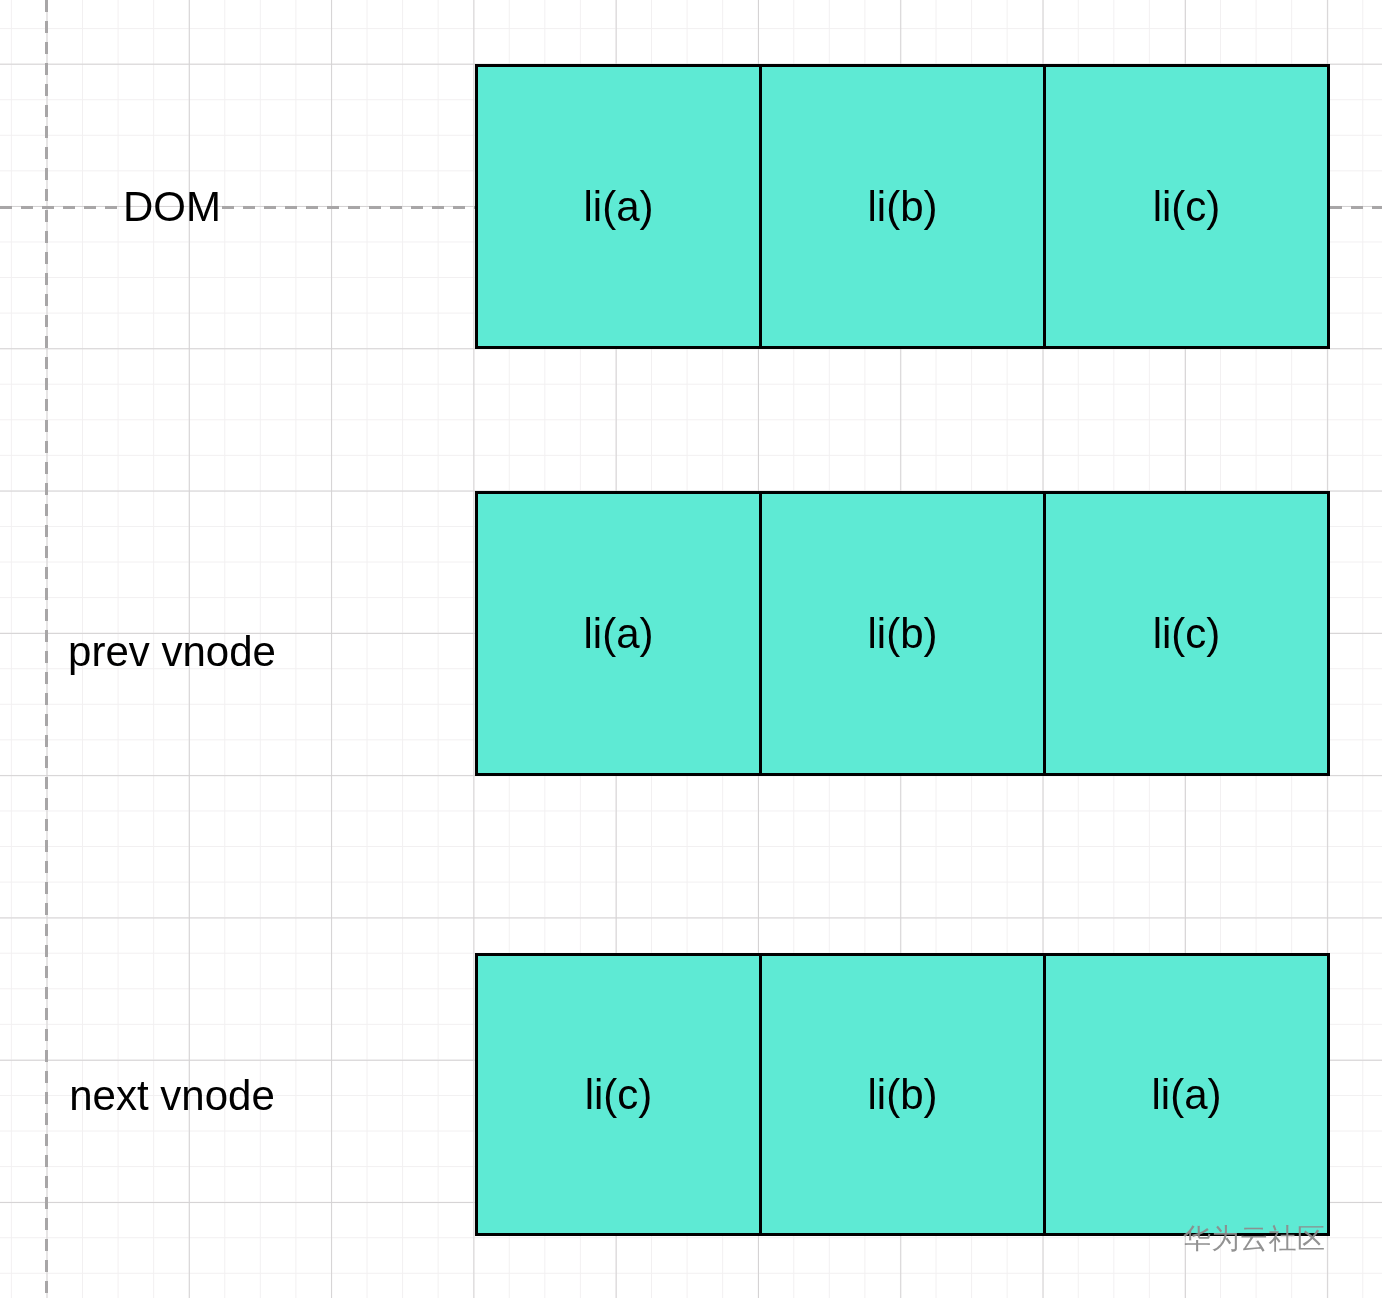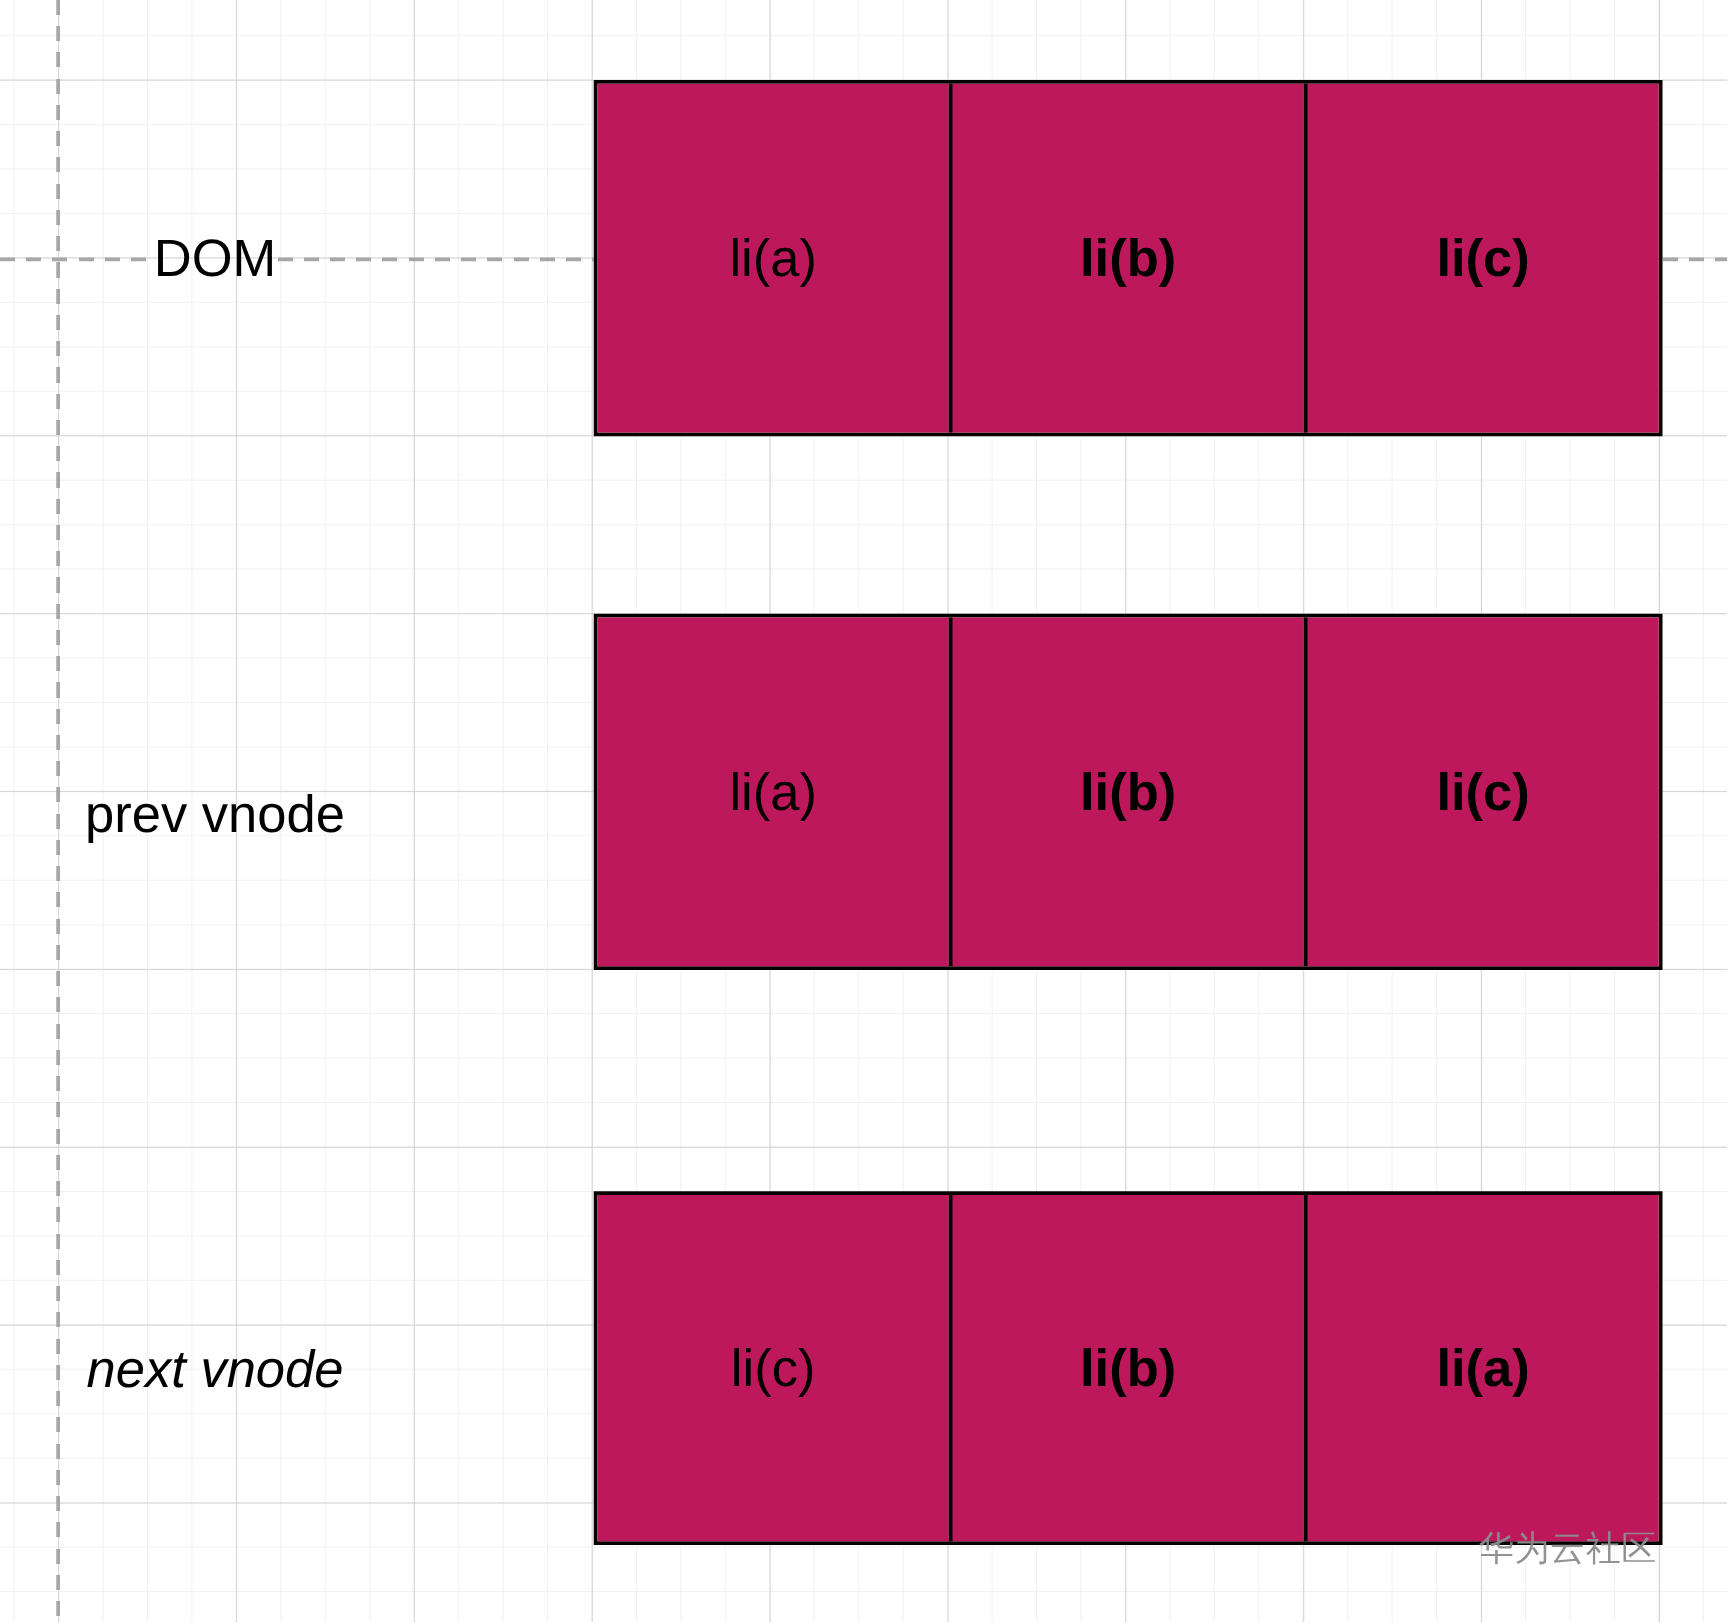--- a/index.html
+++ b/index.html
@@ -61,21 +61,21 @@
     position: absolute;
     left: 172px;
     transform: translate(-50%, -50%);
     font-size: 42px;
     line-height: 1.2;
     color: #000000;
     white-space: nowrap;
   }
   .row-label.l1 { top: 207px; }
   .row-label.l2 { top: 634px; margin-top: 18px; }
-  .row-label.l3 { top: 1096px; font-style: italic; }
+  .row-label.l3 { top: 1096px; }
 
   
   .box-row {
     position: absolute;
     left: 475px;
     width: 855px;
     box-sizing: border-box;
     border: 3px solid #000000;
     background: #ffffff;
     display: flex;
@@ -83,25 +83,24 @@
   .box-row.r1 { top: 64px;  height: 285px; }
   .box-row.r2 { top: 491px; height: 285px; }
   .box-row.r3 { top: 953px; height: 283px; }
   .cell {
     flex: 1 1 0;
     display: flex;
     align-items: center;
     justify-content: center;
     font-size: 42px;
     color: #000000;
-    background: #be185d;
+    background: #5eead4;
   }
   .cell + .cell {
     border-left: 3px solid #000000;
-    font-weight: bold;
   }
 
   
   .watermark {
     position: absolute;
     left: 1183px;
     top: 1224px;
     width: 172px;
     font-size: 28px;
     line-height: 1.1;

